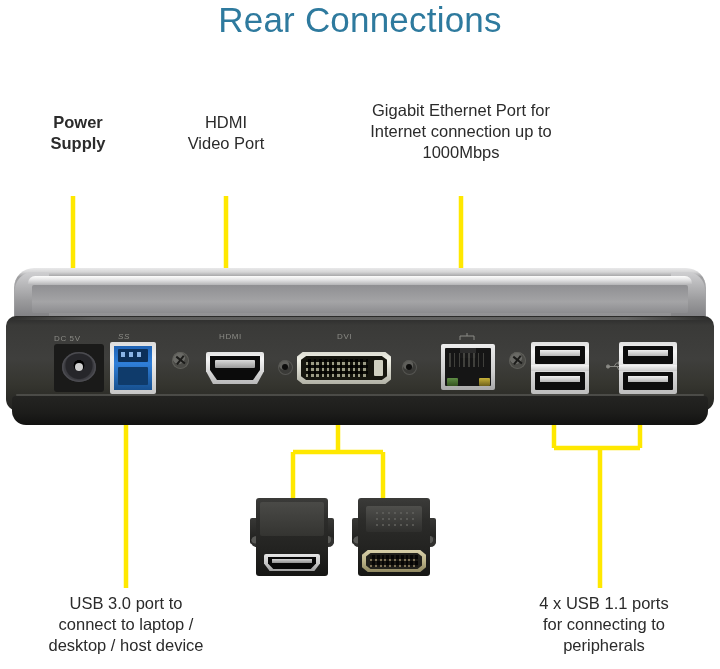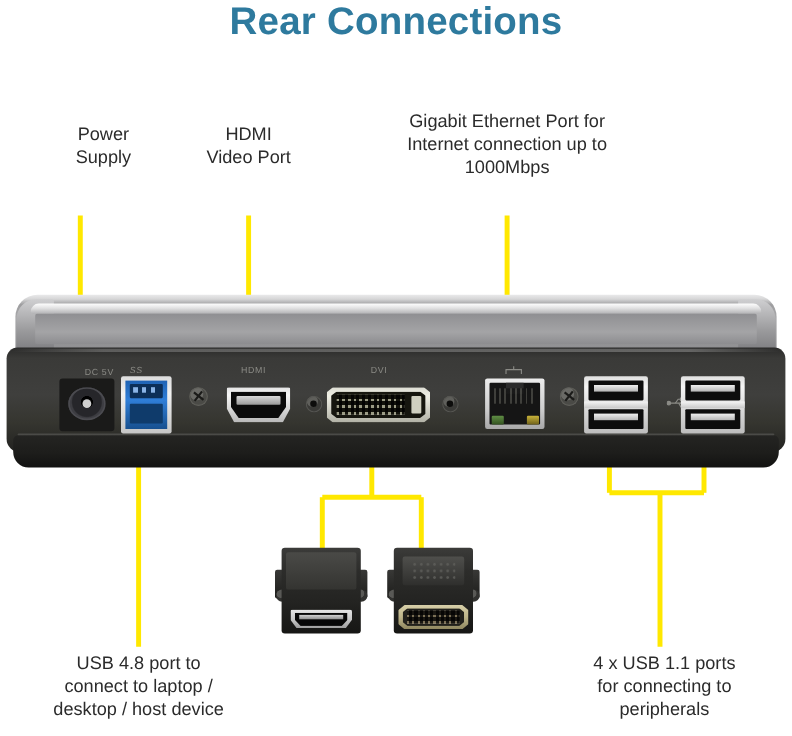--- a/index.html
+++ b/index.html
@@ -18,38 +18,38 @@
     height: 669px;
     background: #ffffff;
   }
 
   
   #title {
     position: absolute;
     top: 0px; left: 0; width: 720px;
     text-align: center;
     font-size: 35px;
-    font-weight: 700;
+    font-weight: 400;
     letter-spacing: 0.2px;
     color: #2e7a9e;
     font-family: "Liberation Sans", sans-serif;
   }
 
   
   .callout {
     position: absolute;
     text-align: center;
     font-size: 16.5px;
     line-height: 21px;
     color: #2b2b2b;
     font-family: "Liberation Sans", sans-serif;
     white-space: pre-line;
   }
 
-  #label-power      { left: 30px;  top: 112px; width: 128px; }
+  #label-power      { left: 14px;  top: 112px; width: 128px; font-weight: bold; }
   #label-hdmi       { left: 158px; top: 112px; width: 136px; }
   #label-ethernet   { left: 326px; top: 100px; width: 270px; }
 
   #label-usb3       { left: 8px;   top: 593px; width: 236px; }
   #label-dvi        { left: 228px; top: 593px; width: 240px; }
   #label-usb2       { left: 492px; top: 593px; width: 224px; }
 
   
   #leaders {
     position: absolute;
@@ -487,21 +487,21 @@
   <div class="callout" id="label-power">Power
 Supply</div>
 
   <div class="callout" id="label-hdmi">HDMI
 Video Port</div>
 
   <div class="callout" id="label-ethernet">Gigabit Ethernet Port for
 Internet connection up to
 1000Mbps</div>
 
-  <div class="callout" id="label-usb3">USB 4.8 port to
+  <div class="callout" id="label-usb3">USB 3.0 port to
 connect to laptop /
 desktop / host device</div>
 
 
   <div class="callout" id="label-usb2">4 x USB 1.1 ports
 for connecting to
 peripherals</div>
 
   <svg id="leaders" viewBox="0 0 720 669" width="720" height="669">
     <g stroke="#ffe800" stroke-width="4.5" fill="none" stroke-linecap="butt">
@@ -531,21 +531,21 @@
     <div class="dock-top"></div>
     <div class="dock-corner-l"></div>
     <div class="dock-corner-r"></div>
     <div class="dock-recess"></div>
     <div class="dock-lip"></div>
     <div class="branding"></div>
 
     <div class="dock-body"></div>
     <div class="dock-body-hl"></div>
 
-    <div class="silk" style="left:48px; top:66px;margin-left:23px;">DC 5V</div>
+    <div class="silk" style="left:48px; top:66px;">DC 5V</div>
     <div class="silk" style="left:112px; top:64px;font-style:italic;">SS</div>
     <div class="silk" style="left:213px; top:64px;">HDMI</div>
     <div class="silk" style="left:331px; top:64px;text-align:center;">DVI</div>
 
     <svg style="position:absolute;left:452px;top:64px;" width="18" height="10">
       <g stroke="#8b8b86" stroke-width="1" fill="none">
         <path d="M2,8 L2,4 L16,4 L16,8 M9,4 L9,1"></path>
       </g>
     </svg>
 

